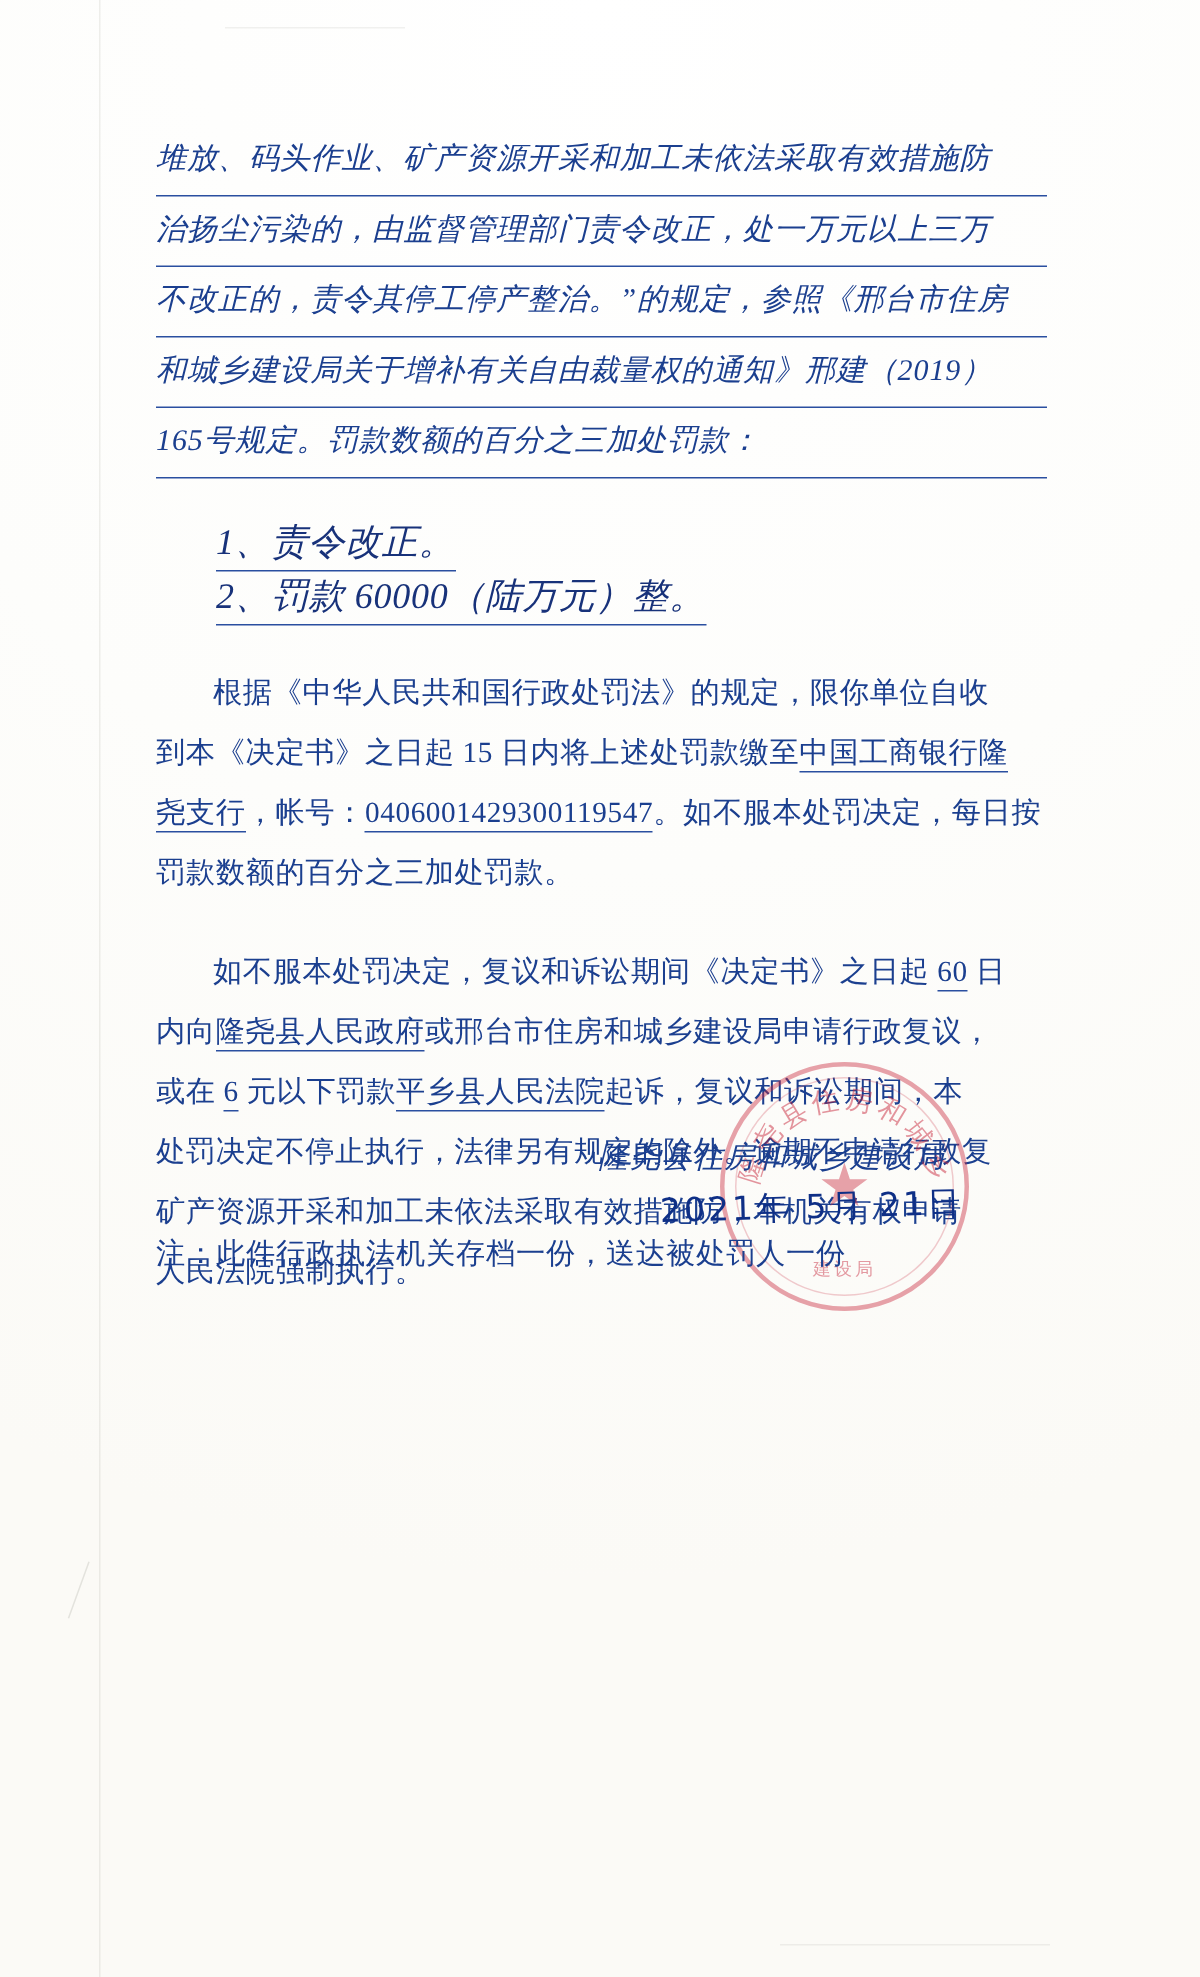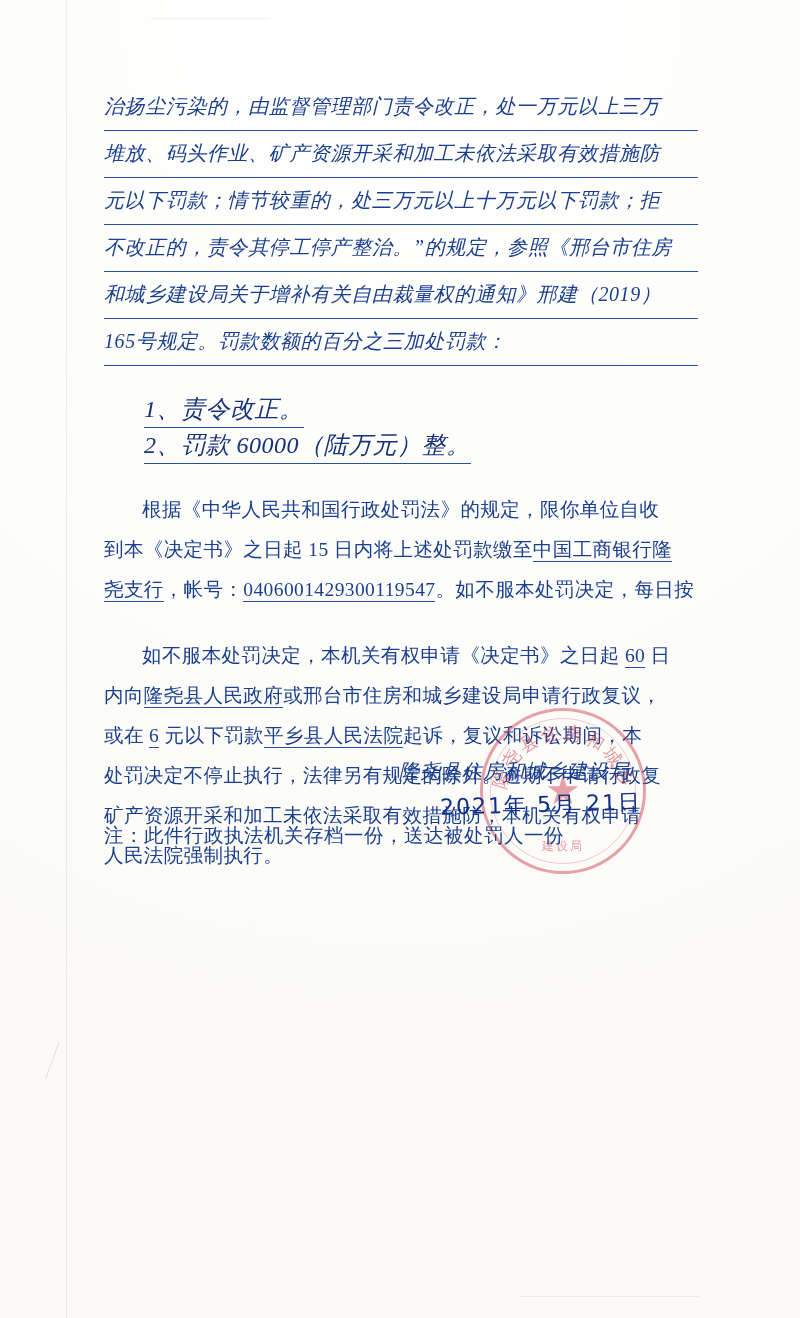--- a/index.html
+++ b/index.html
@@ -182,45 +182,45 @@
 <div id="page">
 
   <div class="crease v1"></div>
   <div class="crease d1"></div>
   <div class="crease t1"></div>
   <div class="crease b1"></div>
 
   <div class="doc">
 
     <div class="lawblock">
+      <span class="ln">堆放、码头作业、矿产资源开采和加工未依法采取有效措施防</span>
       <span class="ln">治扬尘污染的，由监督管理部门责令改正，处一万元以上三万</span>
-      <span class="ln">堆放、码头作业、矿产资源开采和加工未依法采取有效措施防</span>
-      <span class="ln">元以下罚款；情节较重的，处三万元以上十万元以下罚款；拒</span>
       <span class="ln">不改正的，责令其停工停产整治。”的规定，参照《邢台市住房</span>
       <span class="ln">和城乡建设局关于增补有关自由裁量权的通知》邢建（2019）</span>
       <span class="ln">165号规定。罚款数额的百分之三加处罚款：</span>
     </div>
 
     <div class="items">
       <span class="row">
         <span class="ln">1、责令改正。</span>
       </span>
       <span class="row">
         <span class="ln">2、罚款 60000（陆万元）整。</span>
       </span>
     </div>
 
     <div class="p-block para">
       <div class="indent">根据《中华人民共和国行政处罚法》的规定，限你单位自收</div>
       <div><span>到本《决定书》之日起 15 日内将上述处罚款缴至</span><span class="u">中国工商银行隆</span></div>
       <div><span class="u">尧支行</span><span>，帐号：</span><span class="u">0406001429300119547</span><span>。如不服本处罚决定，每日按</span></div>
+      <div>罚款数额的百分之三加处罚款。</div>
     </div>
 
     <div class="p-block para">
-      <div class="indent"><span>如不服本处罚决定，本机关有权申请《决定书》之日起 </span><span class="u">60</span><span> 日</span></div>
+      <div class="indent"><span>如不服本处罚决定，复议和诉讼期间《决定书》之日起 </span><span class="u">60</span><span> 日</span></div>
       <div><span>内向</span><span class="u">隆尧县人民政府</span><span>或邢台市住房和城乡建设局申请行政复议，</span></div>
       <div><span>或在 </span><span class="u">6</span><span> 元以下罚款</span><span class="u">平乡县人民法院</span><span>起诉，复议和诉讼期间，本</span></div>
       <div>处罚决定不停止执行，法律另有规定的除外。逾期不申请行政复</div>
       <div>矿产资源开采和加工未依法采取有效措施防，本机关有权申请</div>
       <div>人民法院强制执行。</div>
     </div>
 
   </div>
 
   <div class="sign">

